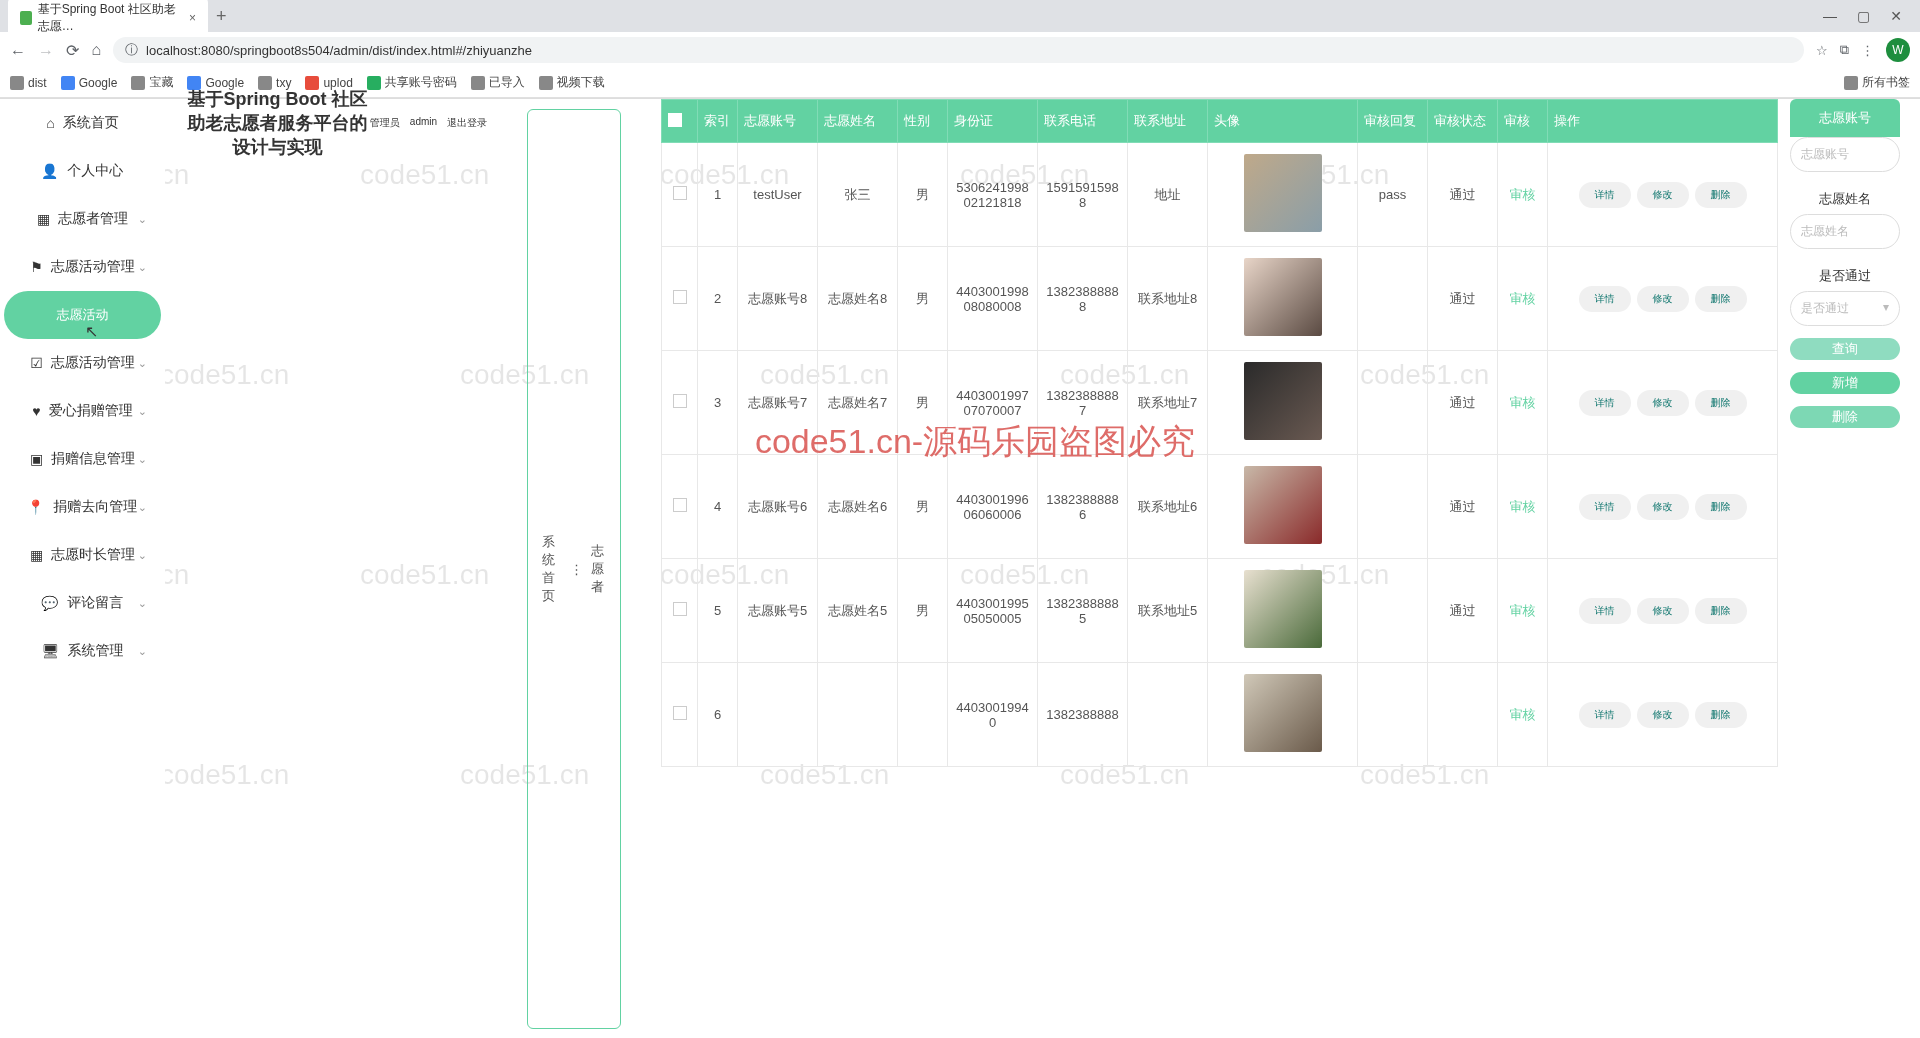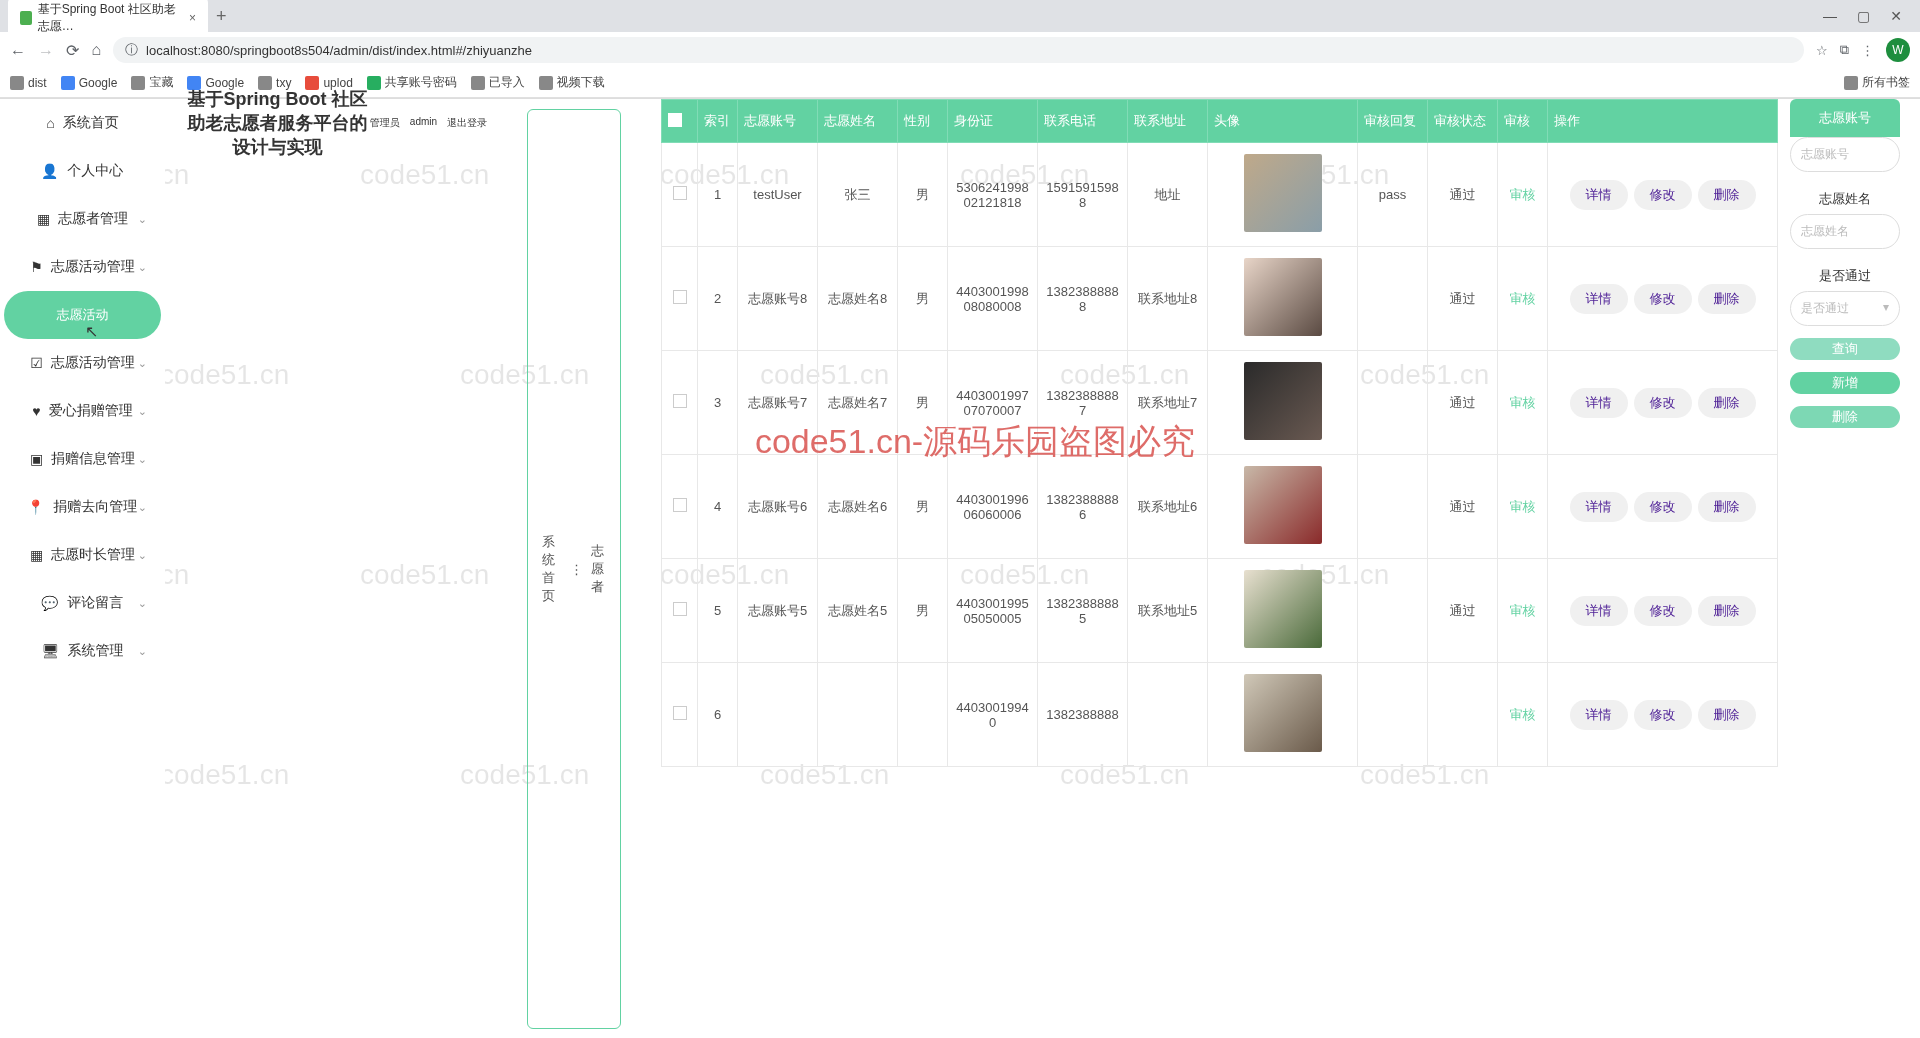--- a/index.html
+++ b/index.html
@@ -54,21 +54,21 @@
 .checkbox-cell { width: 36px; }
 .chk { width: 14px; height: 14px; border: 1px solid #ccc; display: inline-block; background: #fff; }
 th .chk { border-color: #fff; }
 .avatar-img { width: 78px; height: 78px; background: linear-gradient(135deg,#bfa98a,#8a9ea8); display: inline-block; border-radius: 2px; }
 .avatar-img.p2 { background: linear-gradient(135deg,#e8d5c8,#5a4a42); }
 .avatar-img.p3 { background: linear-gradient(135deg,#2a2a2a,#6a5a52); }
 .avatar-img.p4 { background: linear-gradient(135deg,#c8b8a8,#8a2a2a); }
 .avatar-img.p5 { background: linear-gradient(135deg,#e8e0d0,#4a6a3a); }
 .avatar-img.p6 { background: linear-gradient(135deg,#d0c8b8,#6a5a4a); }
 .audit-link { color: #62d2a2; cursor: pointer; }
-.op-btn { display: inline-block; background: #f0f0f0; color: #4c1d95; border-radius: 16px; padding: 6px 16px; margin: 16px 3px; cursor: pointer; font-size: 13px; }
+.op-btn { display: inline-block; background: #f0f0f0; color: #0f766e; border-radius: 16px; padding: 6px 16px; margin: 16px 3px; cursor: pointer; font-size: 10px; }
 
 .filter-panel { width: 110px; }
 .filter-label { text-align: center; background: #62d2a2; color: #fff; padding: 10px 4px; border-radius: 6px 6px 0 0; font-size: 13px; }
 .filter-label.plain { background: transparent; color: #333; padding: 14px 4px 6px; }
 .filter-input { width: 100%; border: 1px solid #ddd; border-radius: 18px; padding: 8px 10px; font-size: 12px; color: #bbb; margin-bottom: 4px; background: #fff; }
 .filter-select { width: 100%; border: 1px solid #ddd; border-radius: 18px; padding: 8px 10px; font-size: 12px; color: #bbb; background: #fff; position: relative; }
 .filter-select::after { content: "▾"; position: absolute; right: 10px; color: #bbb; }
 .filter-btn { width: 100%; border-radius: 20px; padding: 2px 0; text-align: center; color: #fff; margin-top: 12px; cursor: pointer; font-size: 13px; }
 .filter-btn.search { background: #8fdcc0; }
 .filter-btn.add { background: #62d2a2; }

